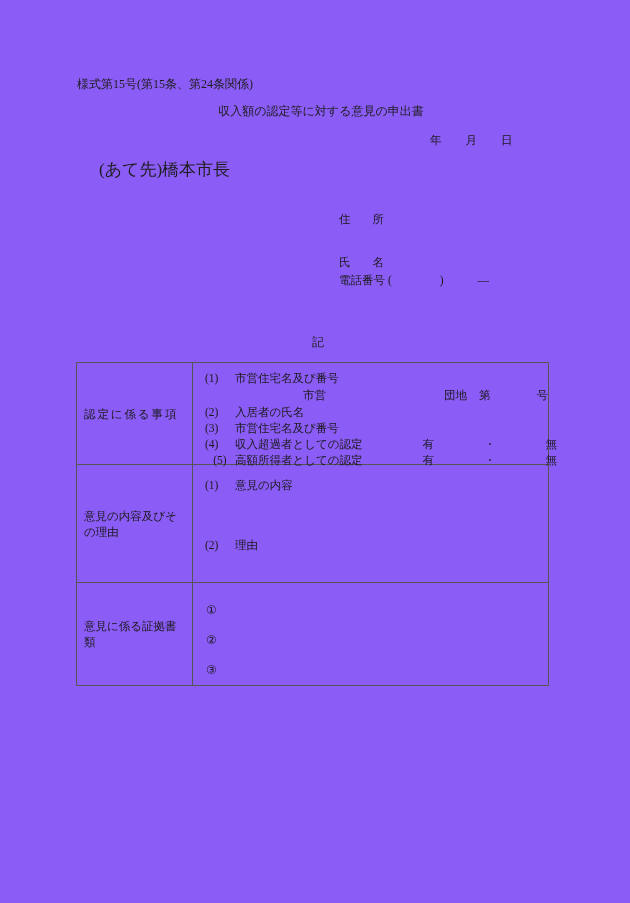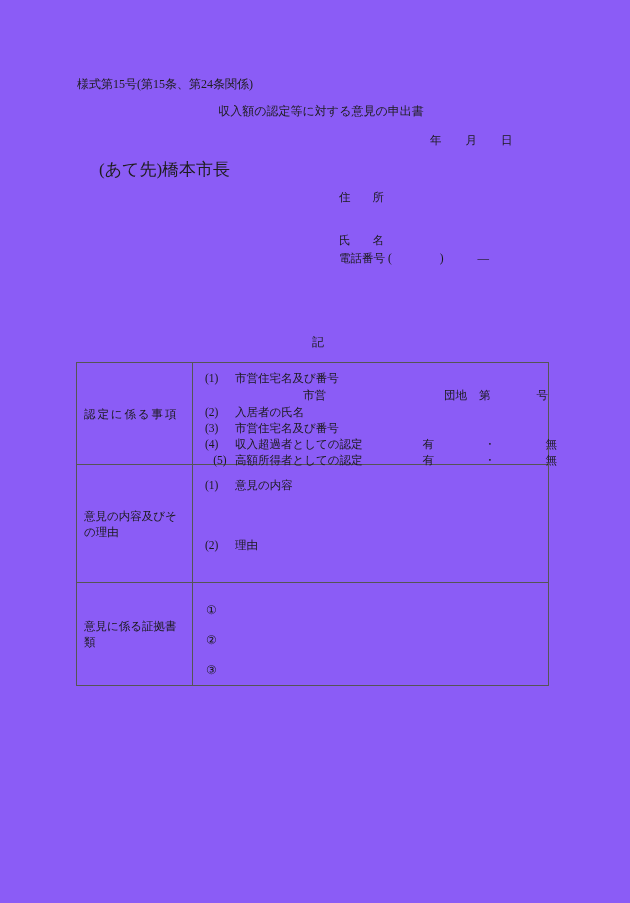--- a/index.html
+++ b/index.html
@@ -59,20 +59,21 @@
     font-size: 17px;
     margin-top: 7px;
   }
 
   
   .appl {
     position: absolute;
     left: 339px;
     font-size: 11.5px;
     white-space: pre;
+    margin-top: 22px;
   }
   #appl-address-label { top: 190px; }
   #appl-address-label .sp { display: inline-block; width: 22px; }
   #appl-danchi-line { top: 208px; left: 344px; }
   #appl-danchi-line .g1 { display: inline-block; width: 70px; }
   #appl-danchi-line .g2 { display: inline-block; width: 62px; }
   #appl-name-label { top: 233px; }
   #appl-name-label .sp { display: inline-block; width: 22px; }
   #appl-phone-line { top: 251px; }
   #appl-phone-line .g1 { display: inline-block; width: 48px; }

